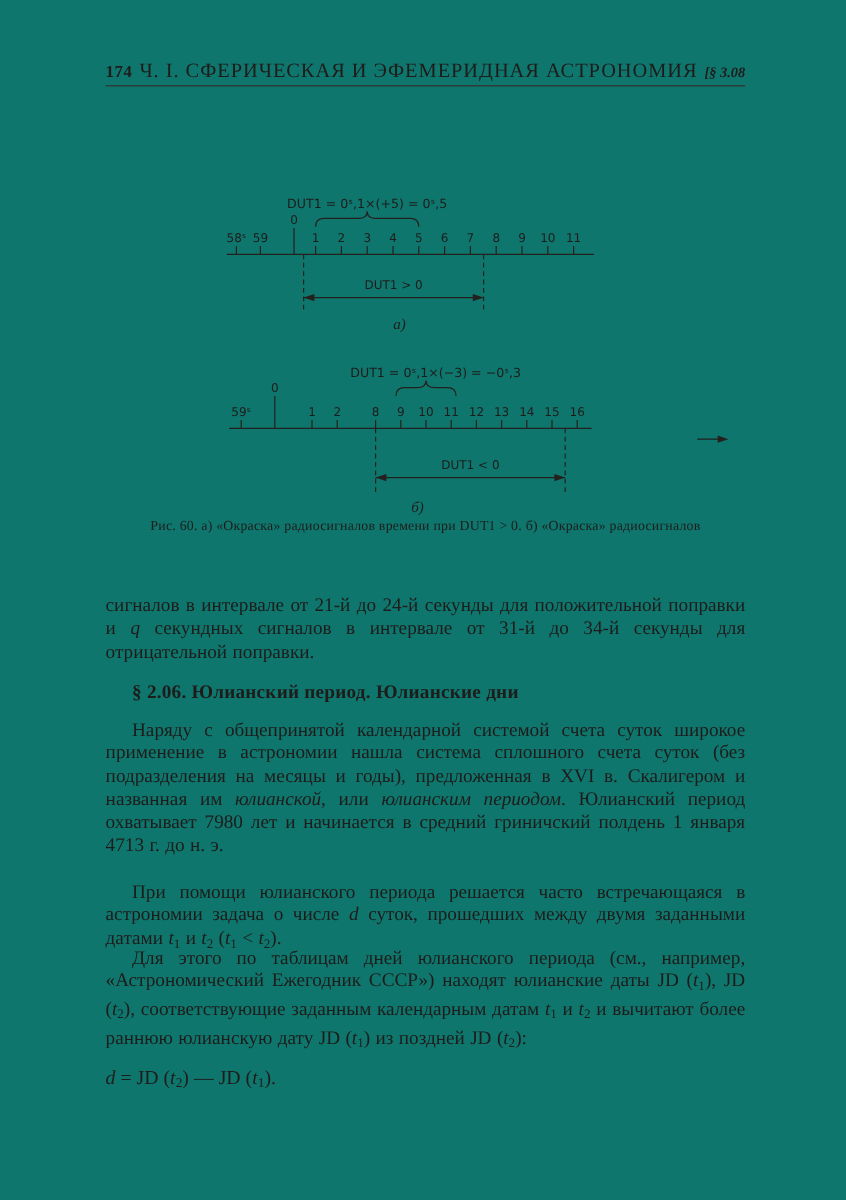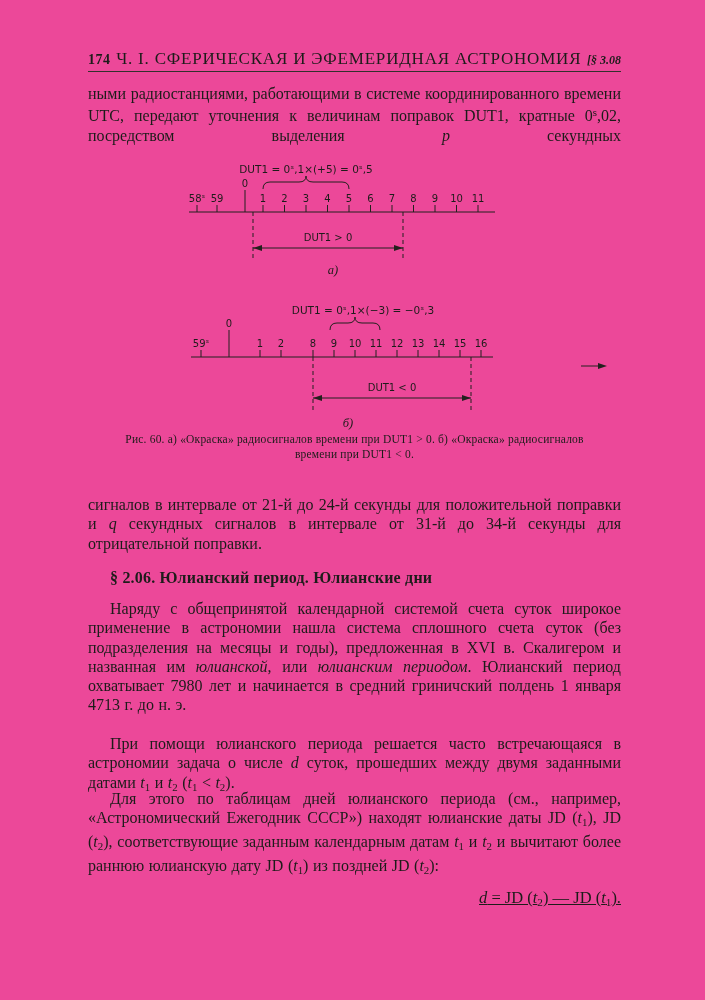--- a/index.html
+++ b/index.html
@@ -1,55 +1,54 @@
 <!DOCTYPE html>
 <html lang="ru"><head>
 <meta charset="utf-8">
 <style>
   * { margin:0; padding:0; box-sizing:border-box; }
   html,body { margin:0; }
   body { width:705px; height:1000px; background:#dedcd8; }
-  .page { position:relative; width:705px; height:1000px; background:#ec4899;
+  .page { position:relative; width:705px; height:1000px; background:#0f766e;
           font-family:"Liberation Serif", serif; color:#1d1c1a; overflow:hidden;padding-left:45px; }
   .abs { position:absolute; }
   .header { top:49px; left:88px; width:533px; display:flex; justify-content:space-between; align-items:baseline; }
   .pagenum { font-weight:bold; font-size:14px; letter-spacing:.5px; }
   .htitle { font-size:17px; letter-spacing:.8px; }
   .hsec { font-size:12px; font-weight:bold;font-style:italic; }
   .rule { top:71px; left:88px; width:533px; height:1px; background:#33302c; }
   .body-text { left:88px; width:533px; font-size:16px; line-height:19.3px; text-align:justify; word-spacing:.5px; }
   .full-last { text-align-last:justify; }
   .indent { text-indent:22px; }
   .em { font-style:italic; }
   .sub { font-size:.68em; vertical-align:-.25em; }
   .sup { font-size:.68em; vertical-align:.5em; }
   .caption { top:432px; left:88px; width:533px; text-align:center; font-size:11.5px; line-height:14.5px; letter-spacing:.2px; }
   .caption div { white-space:nowrap; }
   .section-heading { top:569px; left:110px; font-size:16px; font-weight:bold; letter-spacing:.2px; }
-  .formula-line { top:888px; left:88px; width:533px; text-align:right; font-size:16.5px;text-decoration:underline; }
+  .formula-line { top:888px; left:88px; width:533px; text-align:left; font-size:16.5px; }
   .diag .ln { stroke:#23211e; stroke-width:1; fill:none; }
   .diag .lndash { stroke:#23211e; stroke-width:1; fill:none; stroke-dasharray:4 3; }
   .diag .fill { fill:#23211e; stroke:none; }
   .diag text { font-family:"DejaVu Sans", sans-serif; font-size:10px; fill:#1d1c1a; }
   .diag text.fml { font-size:10.5px; }
   .diag text.sub-label { font-family:"Liberation Serif", serif; font-style:italic; font-size:12.5px; }
 </style>
 </head>
 <body>
 
 <div class="page">
 
   <div class="abs header">
     <span class="pagenum">174</span>
     <span class="htitle">Ч. I. СФЕРИЧЕСКАЯ И ЭФЕМЕРИДНАЯ АСТРОНОМИЯ</span>
     <span class="hsec">[§ 3.08</span>
   </div>
   <div class="abs rule"></div>
 
-  <p class="abs body-text full-last" style="top:84px"><span>ными радиостанциями, работающими в системе координированного времени UTC, передают уточнения к величинам поправок DUT1, кратные 0</span><span class="sup">s</span><span>,02, посредством выделения </span><span class="em">p</span><span> секундных</span></p>
 
   <svg class="abs diag" style="top:160px;left:183px" width="336" height="120" viewBox="0 0 336 120">
     <text class="fml" x="123" y="13" text-anchor="middle">DUT1 = 0ˢ,1×(+5) = 0ˢ,5</text>
     <path class="ln" d="M80,29 Q80,22 87,22 L116,22 Q123,22 123,16 Q123,22 130,22 L159,22 Q166,22 166,29"></path>
     <path class="ln" d="M6,52 H312"></path>
     <path class="ln" d="M14,45V52M34,45V52M80,45V52M101.5,45V52M123,45V52M144.5,45V52M166,45V52M187.5,45V52M209,45V52M230.5,45V52M252,45V52M273.5,45V52M295,45V52"></path>
     <path class="ln" d="M62,30V52"></path>
     <text x="14" y="42" text-anchor="middle">58ˢ</text>
     <text x="34" y="42" text-anchor="middle">59</text>
     <text x="62" y="27" text-anchor="middle">0</text>
@@ -98,21 +97,20 @@
     <polygon class="fill" points="130,98 139,95 139,101"></polygon>
     <polygon class="fill" points="288,98 279,95 279,101"></polygon>
     <text x="209" y="91" text-anchor="middle">DUT1 &lt; 0</text>
     <path class="ln" d="M398,66 H418"></path>
     <polygon class="fill" points="424,66 415,63 415,69"></polygon>
     <text class="sub-label" x="165" y="127" text-anchor="middle">б)</text>
   </svg>
 
   <div class="abs caption">
     <div>Рис. 60. а) «Окраска» радиосигналов времени при DUT1 &gt; 0. б) «Окраска» радиосигналов</div>
-    <div>времени при DUT1 &lt; 0.</div>
   </div>
 
   <p class="abs body-text" style="top:495px"><span>сигналов в интервале от 21-й до 24-й секунды для положительной поправки и </span><span class="em">q</span><span> секундных сигналов в интервале от 31-й до 34-й секунды для отрицательной поправки.</span></p>
 
   <h2 class="abs section-heading">§ 2.06. Юлианский период. Юлианские дни</h2>
 
   <p class="abs body-text indent" style="top:599px"><span>Наряду с общепринятой календарной системой счета суток широкое применение в астрономии нашла система сплошного счета суток (без подразделения на месяцы и годы), предложенная в XVI в. Скалигером и названная им </span><span class="em">юлианской</span><span>, или </span><span class="em">юлианским периодом</span><span>. Юлианский период охватывает 7980 лет и начинается в средний гриничский полдень 1 января 4713 г. до н. э.</span></p>
 
   <p class="abs body-text indent" style="top:734px"><span>При помощи юлианского периода решается часто встречающаяся в астрономии задача о числе </span><span class="em">d</span><span> суток, прошедших между двумя заданными датами </span><span class="em">t</span><span class="sub">1</span><span> и </span><span class="em">t</span><span class="sub">2</span><span> (</span><span class="em">t</span><span class="sub">1</span><span> &lt; </span><span class="em">t</span><span class="sub">2</span><span>).</span></p>
 

